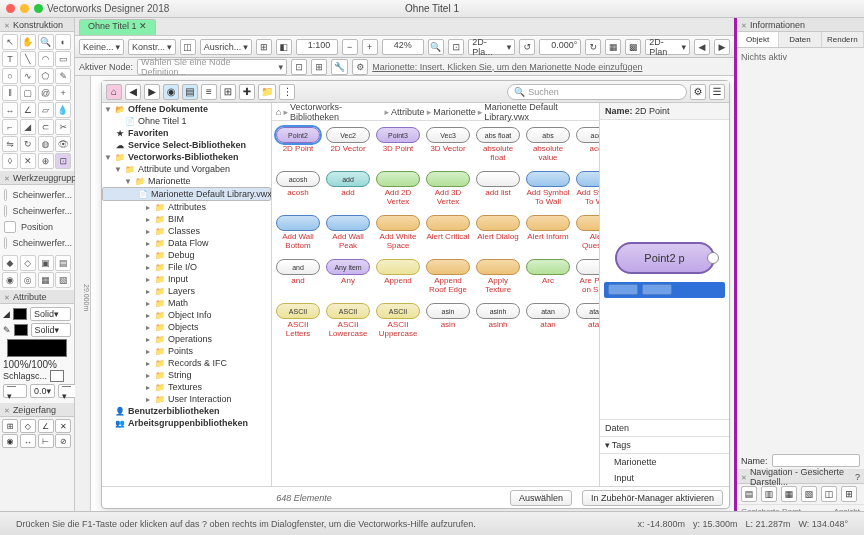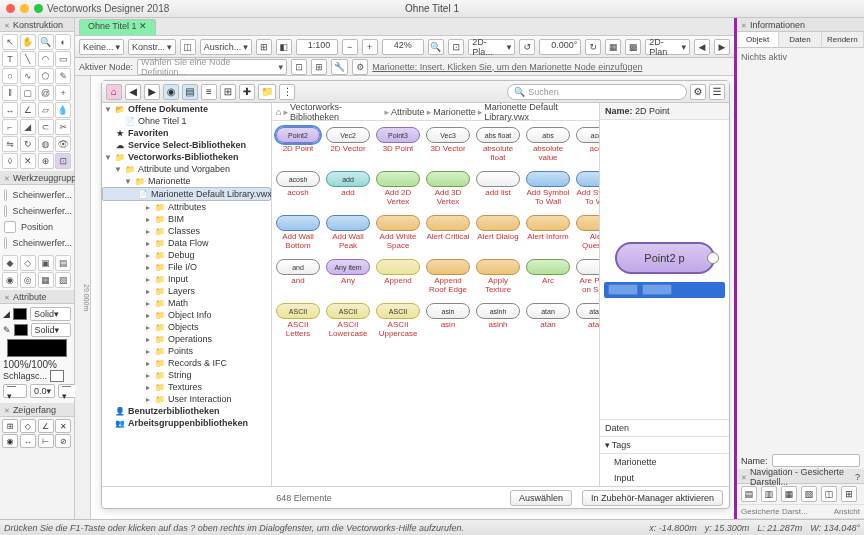--- a/index.html
+++ b/index.html
@@ -57,38 +57,38 @@
 .node-thumb { width: 44px; height: 16px; border: 1px solid #888; border-radius: 8px; background: linear-gradient(#fff,#eee); font-size: 7px; display: flex; align-items: center; justify-content: center; color: #333; position: relative; }
 .node-thumb.sel { outline: 2px solid #4a90e2; }
 .node-thumb.purple { background: linear-gradient(#e0d4f5,#c9b5ec); border-color: #8a6fc4; }
 .node-thumb.green { background: linear-gradient(#d4f0c8,#b5e09a); border-color: #6fa04f; }
 .node-thumb.orange { background: linear-gradient(#f5d9a8,#ecc278); border-color: #c4934f; }
 .node-thumb.blue { background: linear-gradient(#c8e0f5,#9ac5ec); border-color: #4f7fc4; }
 .node-thumb.teal { background: linear-gradient(#c8ecec,#9ad8d8); border-color: #4fa0a0; }
 .node-thumb.yellow { background: linear-gradient(#f5eec8,#ece39a); border-color: #c4b54f; }
 .node-label { font-size: 8px; color: #c33; text-align: center; line-height: 1.1; height: 18px; overflow: hidden; }
 .rm-foot { height: 22px; border-top: 1px solid #d5d5d5; display: flex; align-items: center; justify-content: center; gap: 10px; font-size: 9px; padding: 0 6px; }
-.rm-foot .cnt { flex: 1; text-align: center; color: #666; }
+.rm-foot .cnt { flex: 1; text-align: center; color: #666; font-style: italic; }
 .rm-foot .btn { height: 16px; border: 1px solid #bbb; background: linear-gradient(#fff,#eee); border-radius: 3px; padding: 0 8px; display: flex; align-items: center; }
 .rm-right { width: 130px; border-left: 1px solid #d5d5d5; display: flex; flex-direction: column; font-size: 9px; }
 .rm-right .prv-hd { padding: 3px 5px; background: #f4f4f4; border-bottom: 1px solid #e0e0e0; }
 .rm-right .prv-body { flex: 1; padding: 8px 4px; display: flex; flex-direction: column; align-items: center; justify-content: center; }
 .big-node { width: 100px; height: 32px; border: 2px solid #7a5fb0; border-radius: 16px; background: linear-gradient(#d8c8f0,#c0a8e8); display: flex; align-items: center; justify-content: center; font-size: 11px; color: #333; position: relative; }
 .big-node::after { content: ""; position: absolute; right: -6px; top: 50%; width: 10px; height: 10px; background: #fff; border: 1px solid #888; border-radius: 50%; transform: translateY(-50%); }
 .rm-right .sec { margin-top: 8px; width: 100%; }
 .rm-right .bluebar { width: 100%; height: 16px; background: #2f6fd8; border-radius: 2px; display: flex; align-items: center; gap: 4px; padding: 0 4px; }
 .rm-right .bluebar .mini { width: 30px; height: 11px; background: #6fa0e8; border: 1px solid #4f80c8; border-radius: 2px; }
 .rm-right .dsec { padding: 3px 5px; border-top: 1px solid #e0e0e0; }
 .rightcol { width: 130px; background: #f3f3f3; border-left: 3px solid #a21caf; display: flex; flex-direction: column; }
 .info-tabs { display: flex; height: 16px; border-bottom: 1px solid #c8c8c8; }
 .info-tab { flex: 1; font-size: 8px; display: flex; align-items: center; justify-content: center; border-right: 1px solid #d5d5d5; background: #eee; }
 .info-tab.act { background: #fff; }
 .info-body { padding: 4px; font-size: 9px; color: #666; }
 .nav-row { display: flex; align-items: center; padding: 2px 4px; font-size: 9px; gap: 4px; border-bottom: 1px solid #e0e0e0; }
-.statusbar { position: absolute; bottom: 0; left: 0; right: 0; height: 16px; background: linear-gradient(#f0f0f0,#e0e0e0); border-top: 1px solid #c0c0c0; display: flex; align-items: center; font-size: 9px; color: #555; padding: 0 4px; font-style: italic; }
+.statusbar { position: absolute; bottom: 0; left: 0; right: 0; height: 24px; background: linear-gradient(#f0f0f0,#e0e0e0); border-top: 1px solid #c0c0c0; display: flex; align-items: center; font-size: 9px; color: #555; padding: 0 16px; }
 .statusbar .sr { margin-left: auto; display: flex; gap: 8px; }
 .snapgrid { display: grid; grid-template-columns: repeat(4, 1fr); gap: 1px; padding: 2px; }
 .snapbtn { width: 16px; height: 14px; border: 1px solid #bbb; background: #fff; border-radius: 2px; font-size: 8px; display: flex; align-items: center; justify-content: center; }
 </style>
 </head>
 <body>
 
 <div class="titlebar">
   <div class="traffic">
     <div class="tl r"></div>

